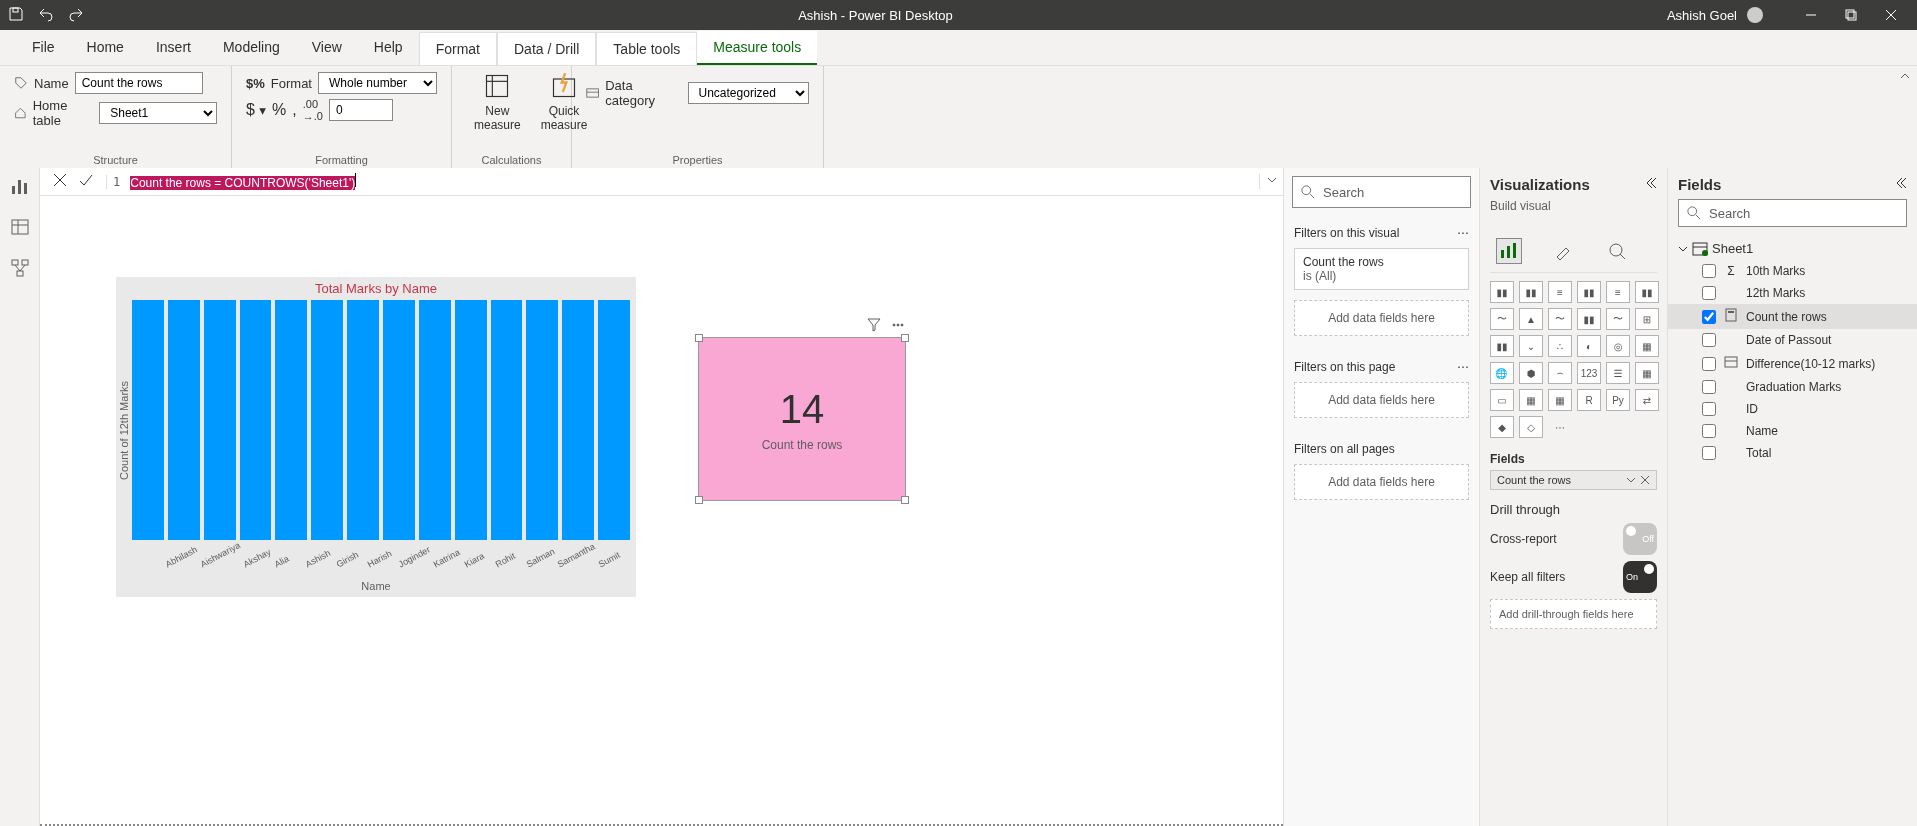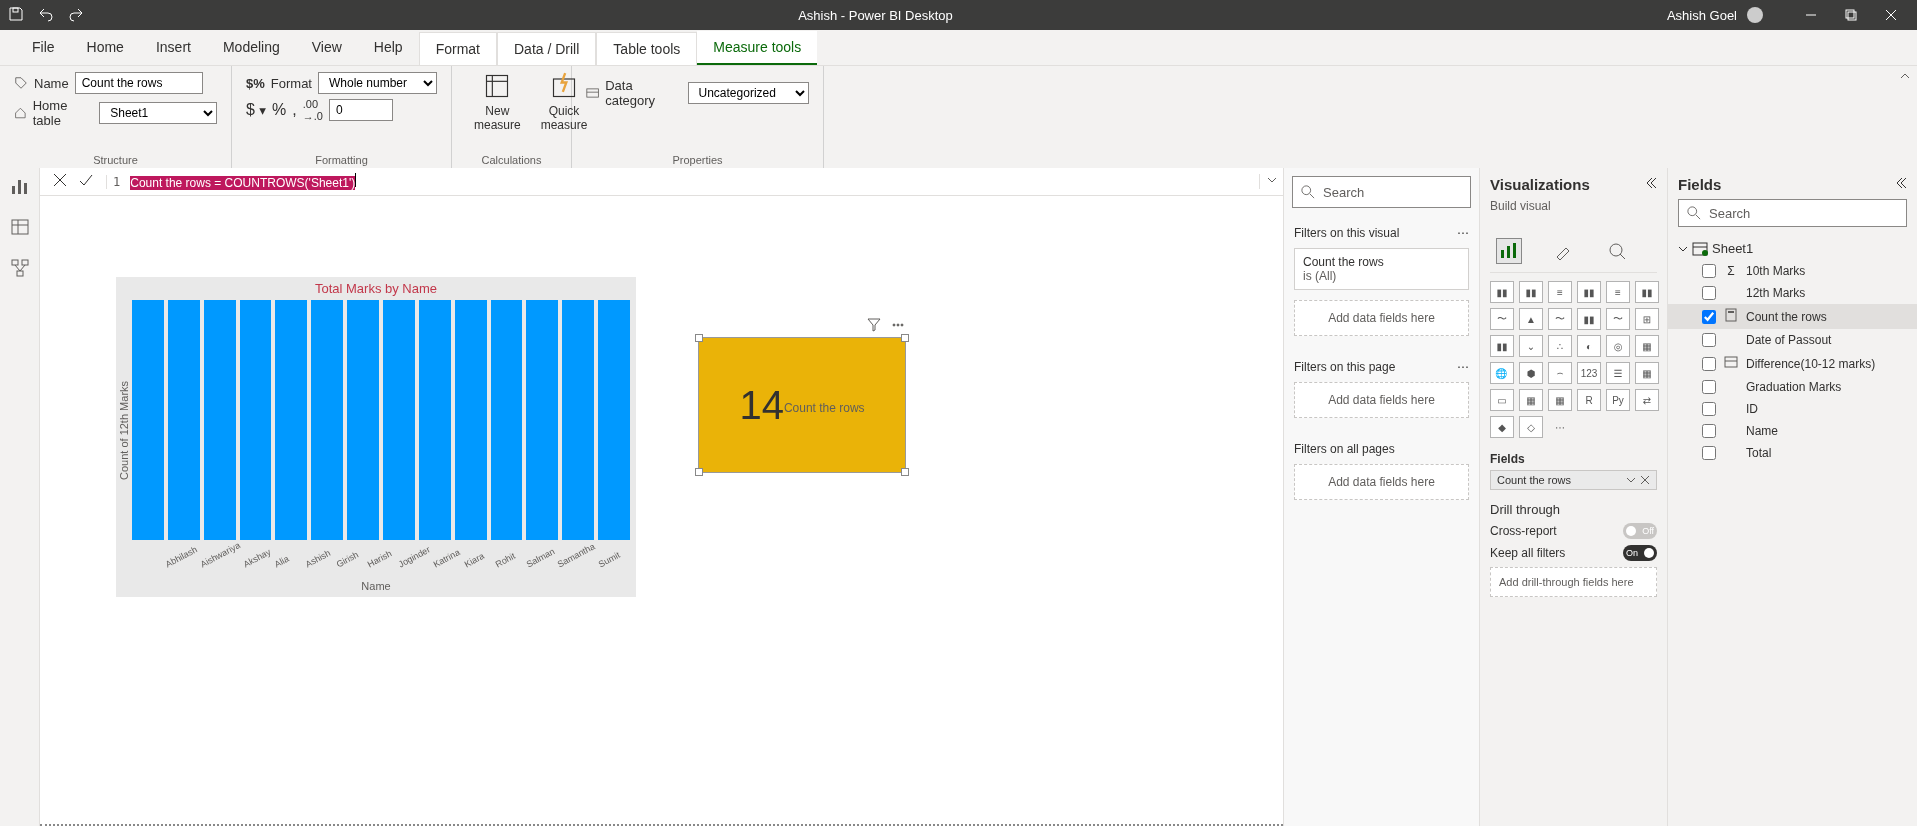--- a/index.html
+++ b/index.html
@@ -58,21 +58,21 @@
 .chart-body { display: flex; height: 260px; }
 .ylabel { writing-mode: vertical-rl; transform: rotate(180deg); font-size: 11px; text-align: center; color: #605e5c; padding: 0 2px; }
 .yaxis { width: 28px; display: flex; flex-direction: column; justify-content: space-between; align-items: flex-end; padding: 0 4px 20px 0; font-size: 10px; color: #605e5c; }
 .bars { flex: 1; display: flex; align-items: flex-end; gap: 4px; padding: 0 6px 20px 0; position: relative; }
 .bar { flex: 1; background: #0099ff; height: 100%; }
 .xaxis { display: flex; padding-left: 50px; padding-right: 6px; }
 .xlab { flex: 1; font-size: 9px; color: #605e5c; transform: rotate(-28deg); transform-origin: left; white-space: nowrap; }
 .xaxis-title { text-align: center; font-size: 11px; color: #605e5c; padding-top: 10px; }
 
 
-.card-visual { position: absolute; left: 658px; top: 140px; width: 208px; height: 136px; border: 1.5px solid #999; background: #eab308; display: flex; flex-direction: row; align-items: center; justify-content: center; }
+.card-visual { position: absolute; left: 658px; top: 140px; width: 208px; height: 164px; border: 1.5px solid #999; background: #f9a8d4; display: flex; flex-direction: column; align-items: center; justify-content: center; }
 .card-visual .handle { position: absolute; width: 8px; height: 8px; border: 1px solid #888; background: #fff; }
 .card-visual .h-tl { top: -4px; left: -4px; } .card-visual .h-tr { top: -4px; right: -4px; }
 .card-visual .h-bl { bottom: -4px; left: -4px; } .card-visual .h-br { bottom: -4px; right: -4px; }
 .card-visual .value { font-size: 40px; color: #323130; }
 .card-visual .caption { font-size: 12px; color: #605e5c; margin-top: 6px; }
 .card-icons { position: absolute; top: -20px; right: 0; display: flex; gap: 10px; }
 .card-icons svg { width: 14px; height: 14px; stroke: #605e5c; fill: none; }
 
 
 .filters-pane { width: 196px; background: #f8f8f8; border-left: 1px solid #e1dfdd; display: flex; flex-direction: column; }
@@ -90,21 +90,21 @@
 .viz-tabs .vt { width: 26px; height: 26px; display: flex; align-items: center; justify-content: center; }
 .viz-tabs .vt.active { border: 1px solid #888; background: #e6e6e6; }
 .viz-grid { display: grid; grid-template-columns: repeat(6, 24px); gap: 5px 5px; padding: 8px 0; }
 .viz-grid .vicon { width: 24px; height: 22px; border: 1px solid #b3b3b3; display: flex; align-items: center; justify-content: center; font-size: 10px; color: #555; background: #fff; }
 .viz-grid .vicon.nb { border: none; background: transparent; }
 .field-well { margin-top: 6px; }
 .field-well .fw-title { font-size: 12px; font-weight: 600; margin-bottom: 4px; }
 .well-item { border: 1px solid #c8c6c4; background: #eaeaea; padding: 3px 6px; font-size: 11px; display: flex; justify-content: space-between; align-items: center; }
 .drill { margin-top: 12px; }
 .toggle { display: flex; justify-content: space-between; align-items: center; font-size: 12px; margin: 6px 0; }
-.switch { width: 34px; height: 16px; border-radius: 8px; background: #c8c6c4; position: relative; font-size: 9px; color: #fff; display: flex; align-items: center; padding: 0 3px; }
+.switch { width: 34px; height: 16px; border-radius: 8px; background: #c8c6c4; position: relative; font-size: 9px; color: #fff; display: flex; align-items: center; padding: 16px 3px; }
 .switch.on { background: #323130; justify-content: flex-start; }
 .switch.off { justify-content: flex-end; }
 .switch .knob { width: 10px; height: 10px; border-radius: 50%; background: #fff; position: absolute; top: 3px; }
 .switch.on .knob { right: 3px; } .switch.off .knob { left: 3px; }
 .drill-drop { border: 1px dashed #c8c6c4; padding: 8px; text-align: left; font-size: 11px; color: #605e5c; margin-top: 6px; background: #fff; }
 
 
 .fields-pane { width: 250px; background: #f3f2f1; border-left: 1px solid #e1dfdd; padding: 8px 0; }
 .fields-pane .search { margin: 4px 10px 10px 10px; border: 1px solid #8a8886; height: 28px; display: flex; align-items: center; gap: 8px; padding: 0 8px; background: #fff; }
 .table-node { padding: 4px 10px; font-size: 13px; display: flex; align-items: center; gap: 4px; }

